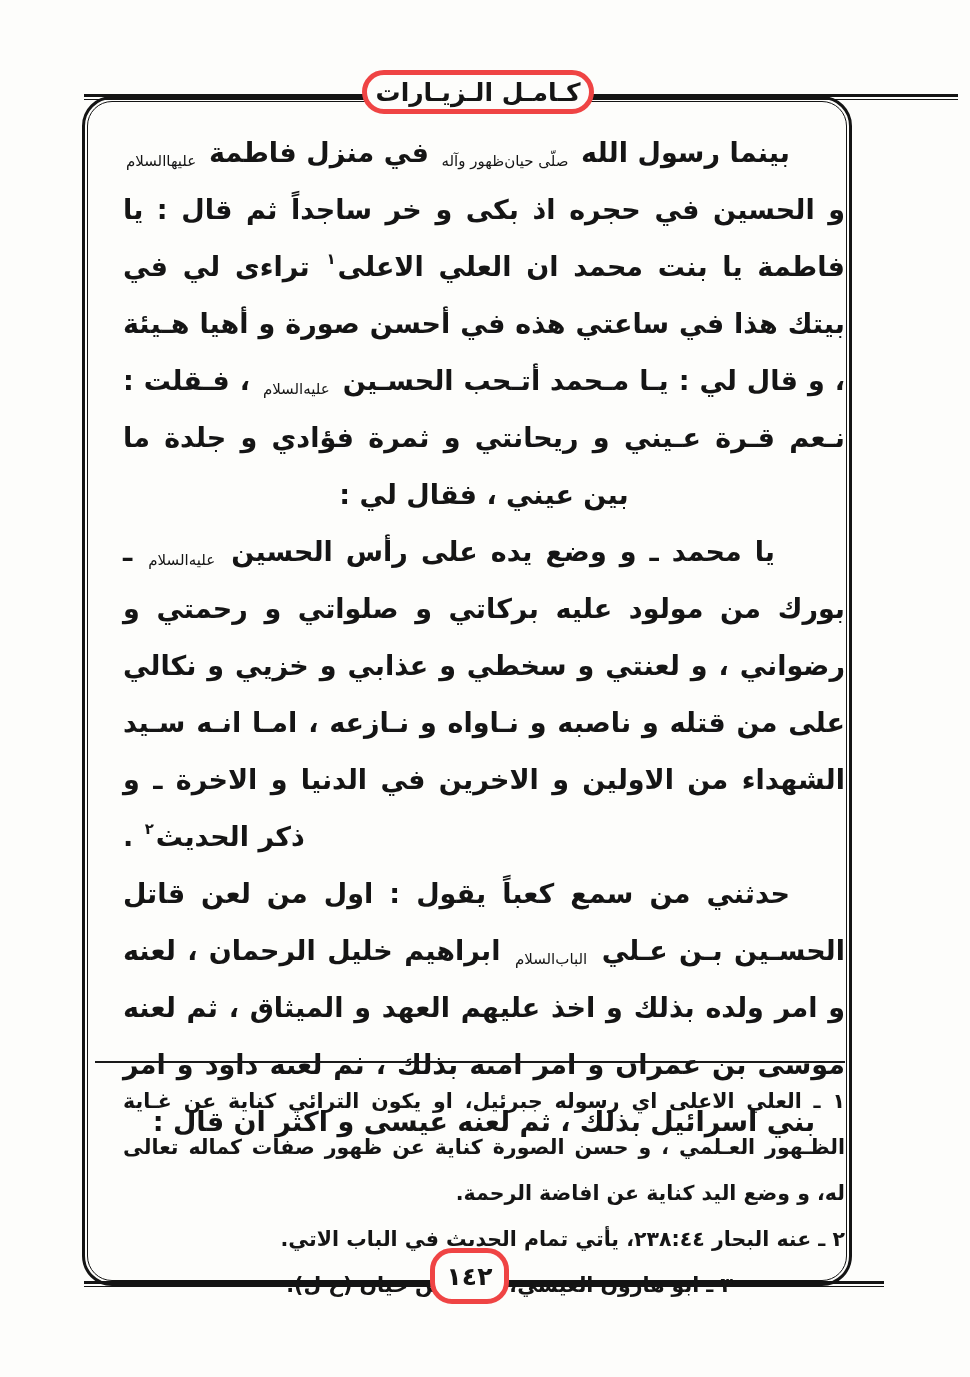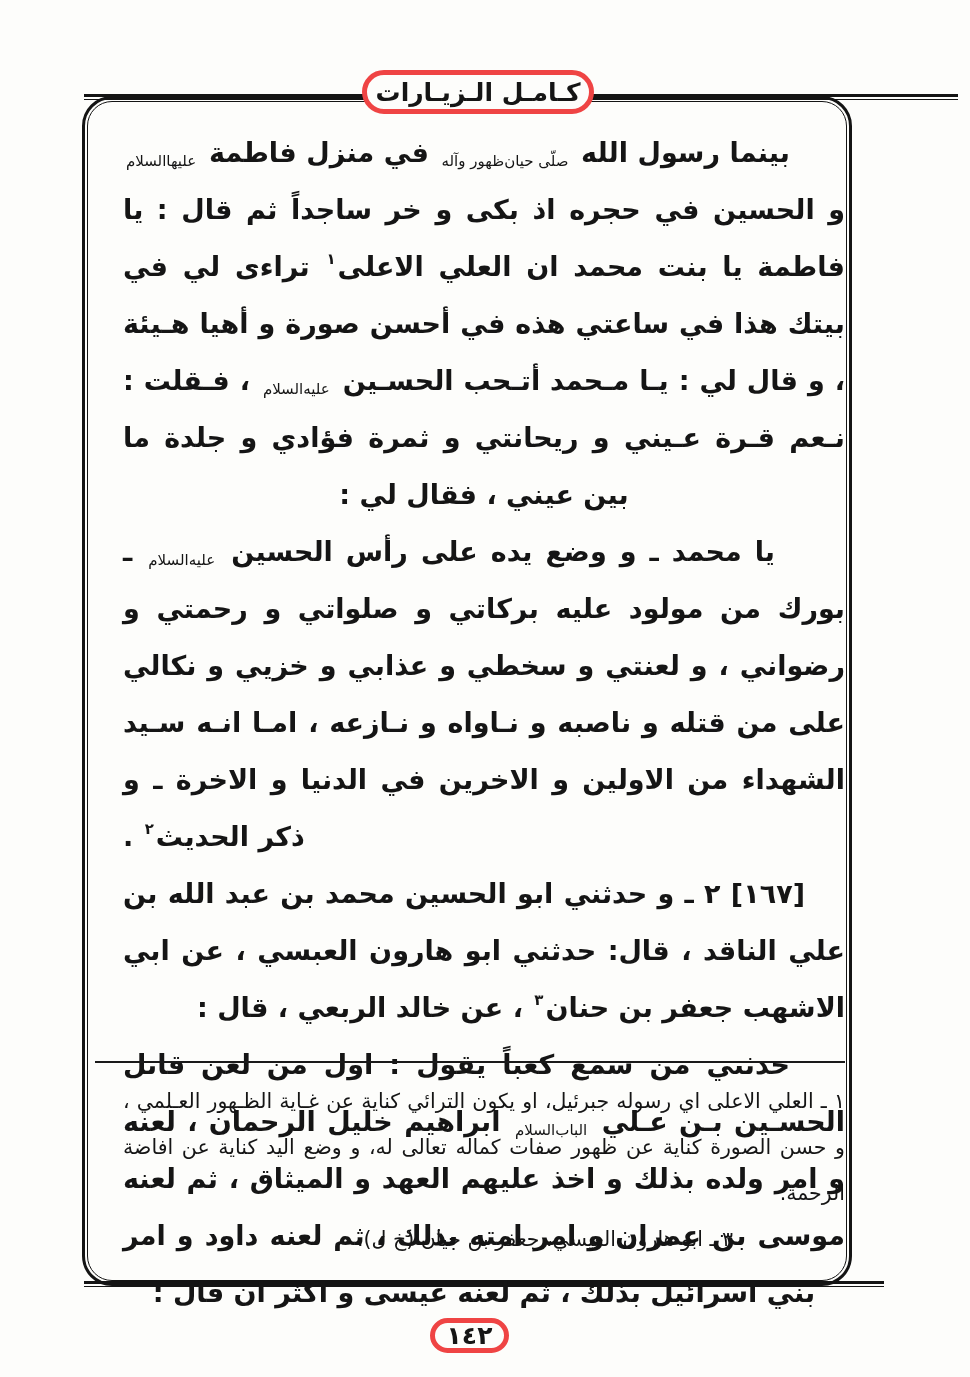--- a/index.html
+++ b/index.html
@@ -25,21 +25,21 @@
     position:absolute;inset:2px;border:1px solid #141414;border-radius:25px;
   }
   
   .cartouche{
     position:absolute;background:#fdfdfb;border:5px solid #ef4444;
     display:flex;align-items:center;justify-content:center;
     box-sizing:border-box;z-index:5;
   }
   .title-cartouche{left:362px;top:70px;width:232px;height:44px;border-radius:22px;}
   .title-text{font-size:25px;font-weight:bold;letter-spacing:1px;}
-  .page-cartouche{left:430px;top:1318px;width:79px;height:35px;border-radius:22px;}
+  .page-cartouche{left:430px;top:1248px;width:79px;height:56px;border-radius:22px;}
   .page-number{font-size:25px;font-weight:bold;}
   
   .body-text{
     position:absolute;right:125px;top:124px;width:722px;z-index:3;
     direction:rtl;font-size:27px;font-weight:bold;line-height:57px;
     text-align:justify;
   }
   .body-text p{margin:0;text-align:justify;}
   .last-center{text-align-last:center;}
   .last-left{text-align-last:left;}
@@ -53,21 +53,21 @@
     font-size:15px;font-weight:normal;line-height:1.1;
     vertical-align:-4px;margin:0 3px;text-indent:0;
   }
   
   .footnote-sep{
     position:absolute;left:95px;top:1061px;width:750px;height:0;
     border-top:2px solid #1a1a1a;z-index:3;
   }
   .footnotes{
     position:absolute;right:125px;top:1078px;width:722px;z-index:3;
-    direction:rtl;font-size:20.5px;font-weight:normal;line-height:46px;
+    direction:rtl;font-size:20.5px;font-weight:bold;line-height:46px;
   }
   .footnote{margin:0;}
   .footnote-justify{text-align:justify;}
   .footnote-indent{padding-right:112px;}
 </style>
 </head>
 <body>
 
 <div class="rule rule-top"></div>
 <div class="rule rule-bottom"></div>
@@ -88,29 +88,29 @@
         <span>عليها</span>
         <span>السلام</span>
       </span> و الحسين في حجره اذ بكى و خر ساجداً ثم قال : يا فاطمة يا بنت محمد ان العلي الاعلى<span class="sup">١</span> تراءى لي في بيتك هذا في ساعتي هذه في أحسن صورة و أهيا هـيئة ، و قال لي : يـا مـحمد أتـحب الحسـين <span class="honorific">
         <span>عليه</span>
         <span>السلام</span>
       </span> ، فـقلت : نـعم قـرة عـيني و ريحانتي و ثمرة فؤادي و جلدة ما بين عيني ، فقال لي :</p>
     <p class="last-left" style="text-indent: 70px;">يا محمد ـ و وضع يده على رأس الحسين <span class="honorific">
         <span>عليه</span>
         <span>السلام</span>
       </span> ـ بورك من مولود عليه بركاتي و صلواتي و رحمتي و رضواني ، و لعنتي و سخطي و عذابي و خزيي و نكالي على من قتله و ناصبه و نـاواه و نـازعه ، امـا انـه سـيد الشهداء من الاولين و الاخرين في الدنيا و الاخرة ـ و ذكر الحديث<span class="sup">٢</span> .</p>
-    <p class="last-right" style="text-indent: 40px;">[١٦٧] ٢ ـ و حدثني ابو الحسين محمد بن عبد الله بن علي الناقد ، قال: حدثني ابو هارون العبسي ، عن ابي الاشهب جعفر بن حنان<span class="sup">٣</span> ، عن خالد الربعي ، قال :</p>
     <p class="last-center" style="text-indent: 55px;">حدثني من سمع كعباً يقول : اول من لعن قاتل الحسـين بـن عـلي <span class="honorific">
         <span>الباب</span>
         <span>السلام</span>
       </span> ابراهيم خليل الرحمان ، لعنه و امر ولده بذلك و اخذ عليهم العهد و الميثاق ، ثم لعنه موسى بن عمران و امر امته بذلك ، ثم لعنه داود و امر بني اسرائيل بذلك ، ثم لعنه عيسى و اكثر ان قال :</p>
   </div>
 
 <div class="footnote-sep"></div>
 
 <div class="footnotes">
     <div class="footnote footnote-justify">١ ـ العلي الاعلى اي رسوله جبرئيل، او يكون الترائي كناية عن غـاية الظـهور العـلمي ، و حسن الصورة كناية عن ظهور صفات كماله تعالى له، و وضع اليد كناية عن افاضة الرحمة.</div>
+    <div class="footnote">٢ ـ عنه البحار ٢٣٨:٤٤، يأتي تمام الحديث في الباب الاتي.</div>
     <div class="footnote footnote-indent">٣ ـ ابو هارون العيسي، جعفر بن حيان (خ ل).</div>
   </div>
 
 <div class="cartouche page-cartouche">
   <span class="page-number">١٤٢</span>
 </div>
 
 </body></html>

